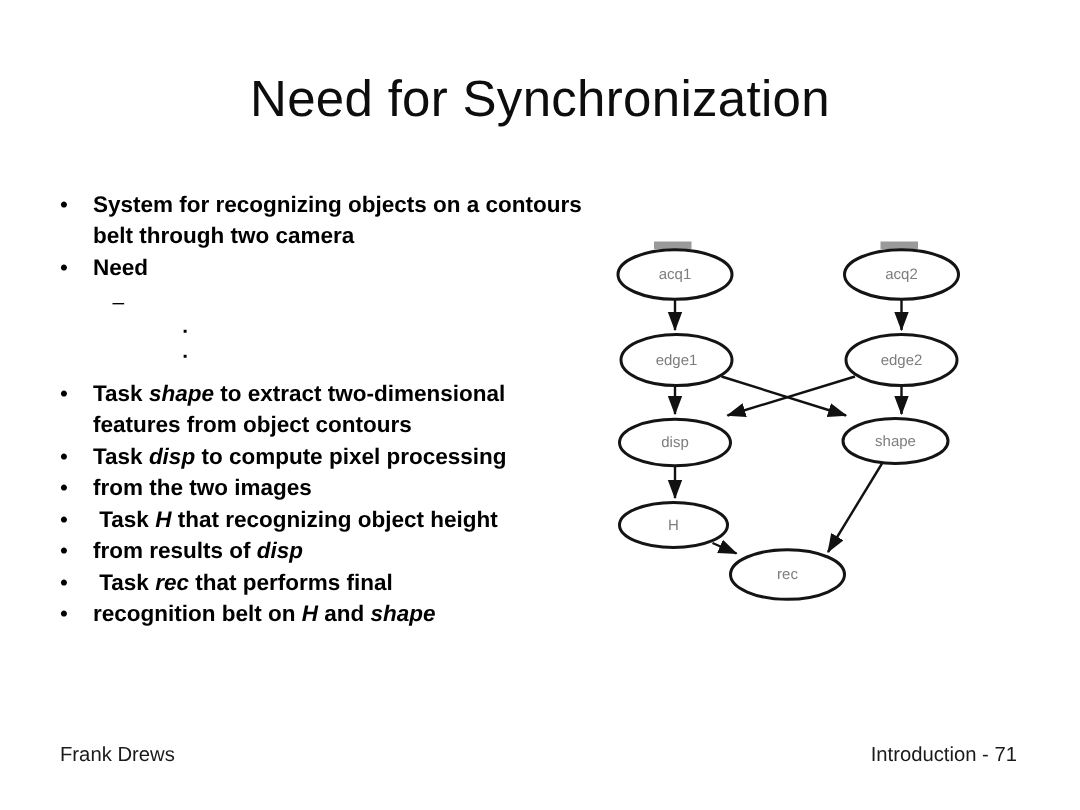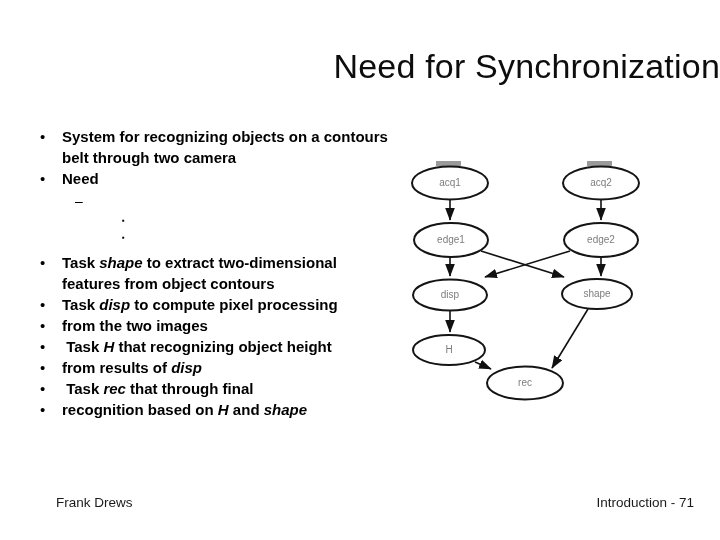--- a/index.html
+++ b/index.html
@@ -1,21 +1,21 @@
 <!DOCTYPE html>
 <html><head>
 <meta charset="utf-8">
 <style>
   html,body{margin:0;padding:0;}
   body{
     width:720px;height:540px;position:relative;background:#ffffff;
     font-family:"Liberation Sans", sans-serif;color:#000;overflow:hidden;
   }
   .slide-title{
-    position:absolute;top:46px;left:0;width:720px;text-align:right;
+    position:absolute;top:46px;left:0;width:720px;text-align:center;
     font-size:34px;line-height:1.2;color:#0d0d0d;font-weight:400;
     letter-spacing:0.2px;
   }
   .text-col{position:absolute;left:40px;top:126px;width:348px;}
   .row{display:flex;align-items:flex-start;}
   .l1{font-weight:bold;font-size:15px;line-height:21px;}
   .l1 .b1{flex:none;width:22px;font-weight:400;font-size:15px;}
   .l1 .t{flex:1;}
   .l2{font-weight:400;font-size:14px;line-height:20px;margin:2px 0 3px 35px;}
   .l2 .b2{flex:none;width:23px;}
@@ -24,21 +24,21 @@
   .l1b-group{margin-top:8px;}
   .it{font-style:italic;}
   .diagram{position:absolute;left:395px;top:150px;}
   .node-label{font-size:10px;fill:#7d7d7d;font-family:"Liberation Sans",sans-serif;}
   .edge-line{stroke:#111;stroke-width:1.6;fill:none;}
   .node-ellipse{fill:#ffffff;stroke:#141414;stroke-width:2;}
   .scan-bar{fill:#9a9a9a;}
   .footer{
     position:absolute;left:40px;top:495px;width:638px;
     display:flex;justify-content:space-between;
-    font-size:13.5px;color:#1a1a1a;margin-left:16px;
+    font-size:13.5px;color:#1a1a1a;
   }
 </style>
 </head>
 <body>
 
 <div class="slide-title">Need for Synchronization</div>
 
 <div class="text-col">
 
   <div class="l1 row">
@@ -85,26 +85,26 @@
       <span class="t"><span>&nbsp;Task </span><span class="it">H</span><span> that recognizing object height</span></span>
     </div>
 
     <div class="l1 row">
       <span class="b1">•</span>
       <span class="t"><span>from results of </span><span class="it">disp</span></span>
     </div>
 
     <div class="l1 row">
       <span class="b1">•</span>
-      <span class="t"><span>&nbsp;Task </span><span class="it">rec</span><span> that through final</span></span>
+      <span class="t"><span>&nbsp;Task </span><span class="it">rec</span><span> that performs final</span></span>
     </div>
 
     <div class="l1 row">
       <span class="b1">•</span>
-      <span class="t"><span>recognition based on </span><span class="it">H</span><span> and </span><span class="it">shape</span></span>
+      <span class="t"><span>recognition belt on </span><span class="it">H</span><span> and </span><span class="it">shape</span></span>
     </div>
 
   </div>
 </div>
 
 <svg class="diagram" width="300" height="260" viewBox="0 0 300 260">
   <defs>
     <marker id="ah" markerWidth="10" markerHeight="8" refX="7.5" refY="3" orient="auto">
       <path d="M0,0 L8,3 L0,6 z" fill="#111"></path>
     </marker>

